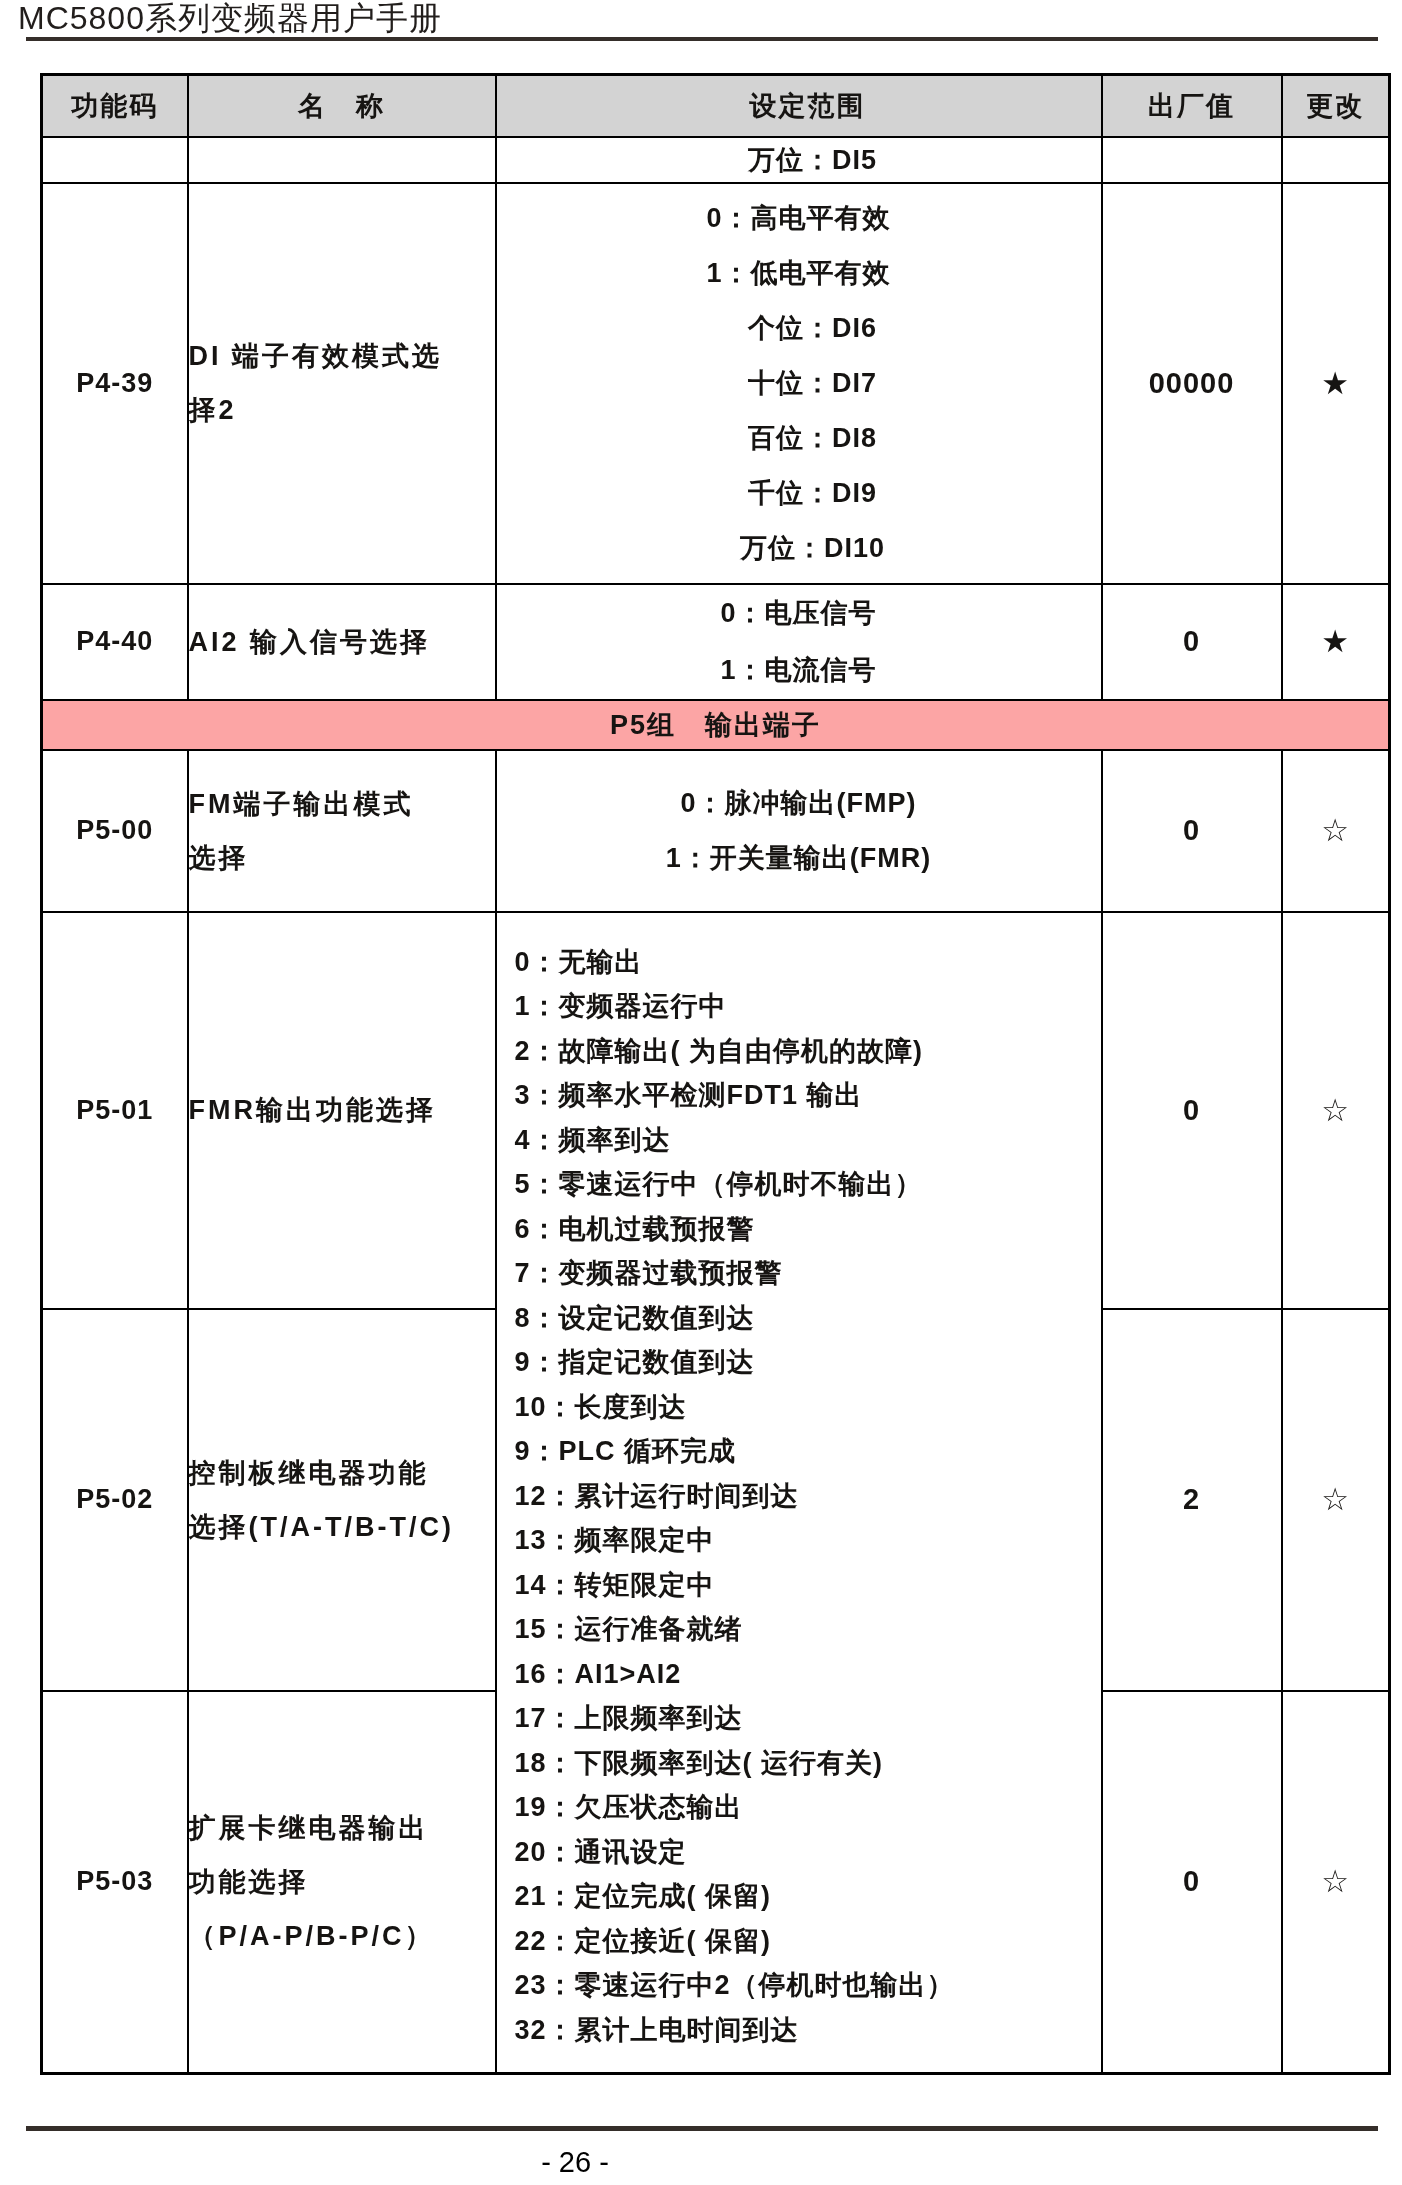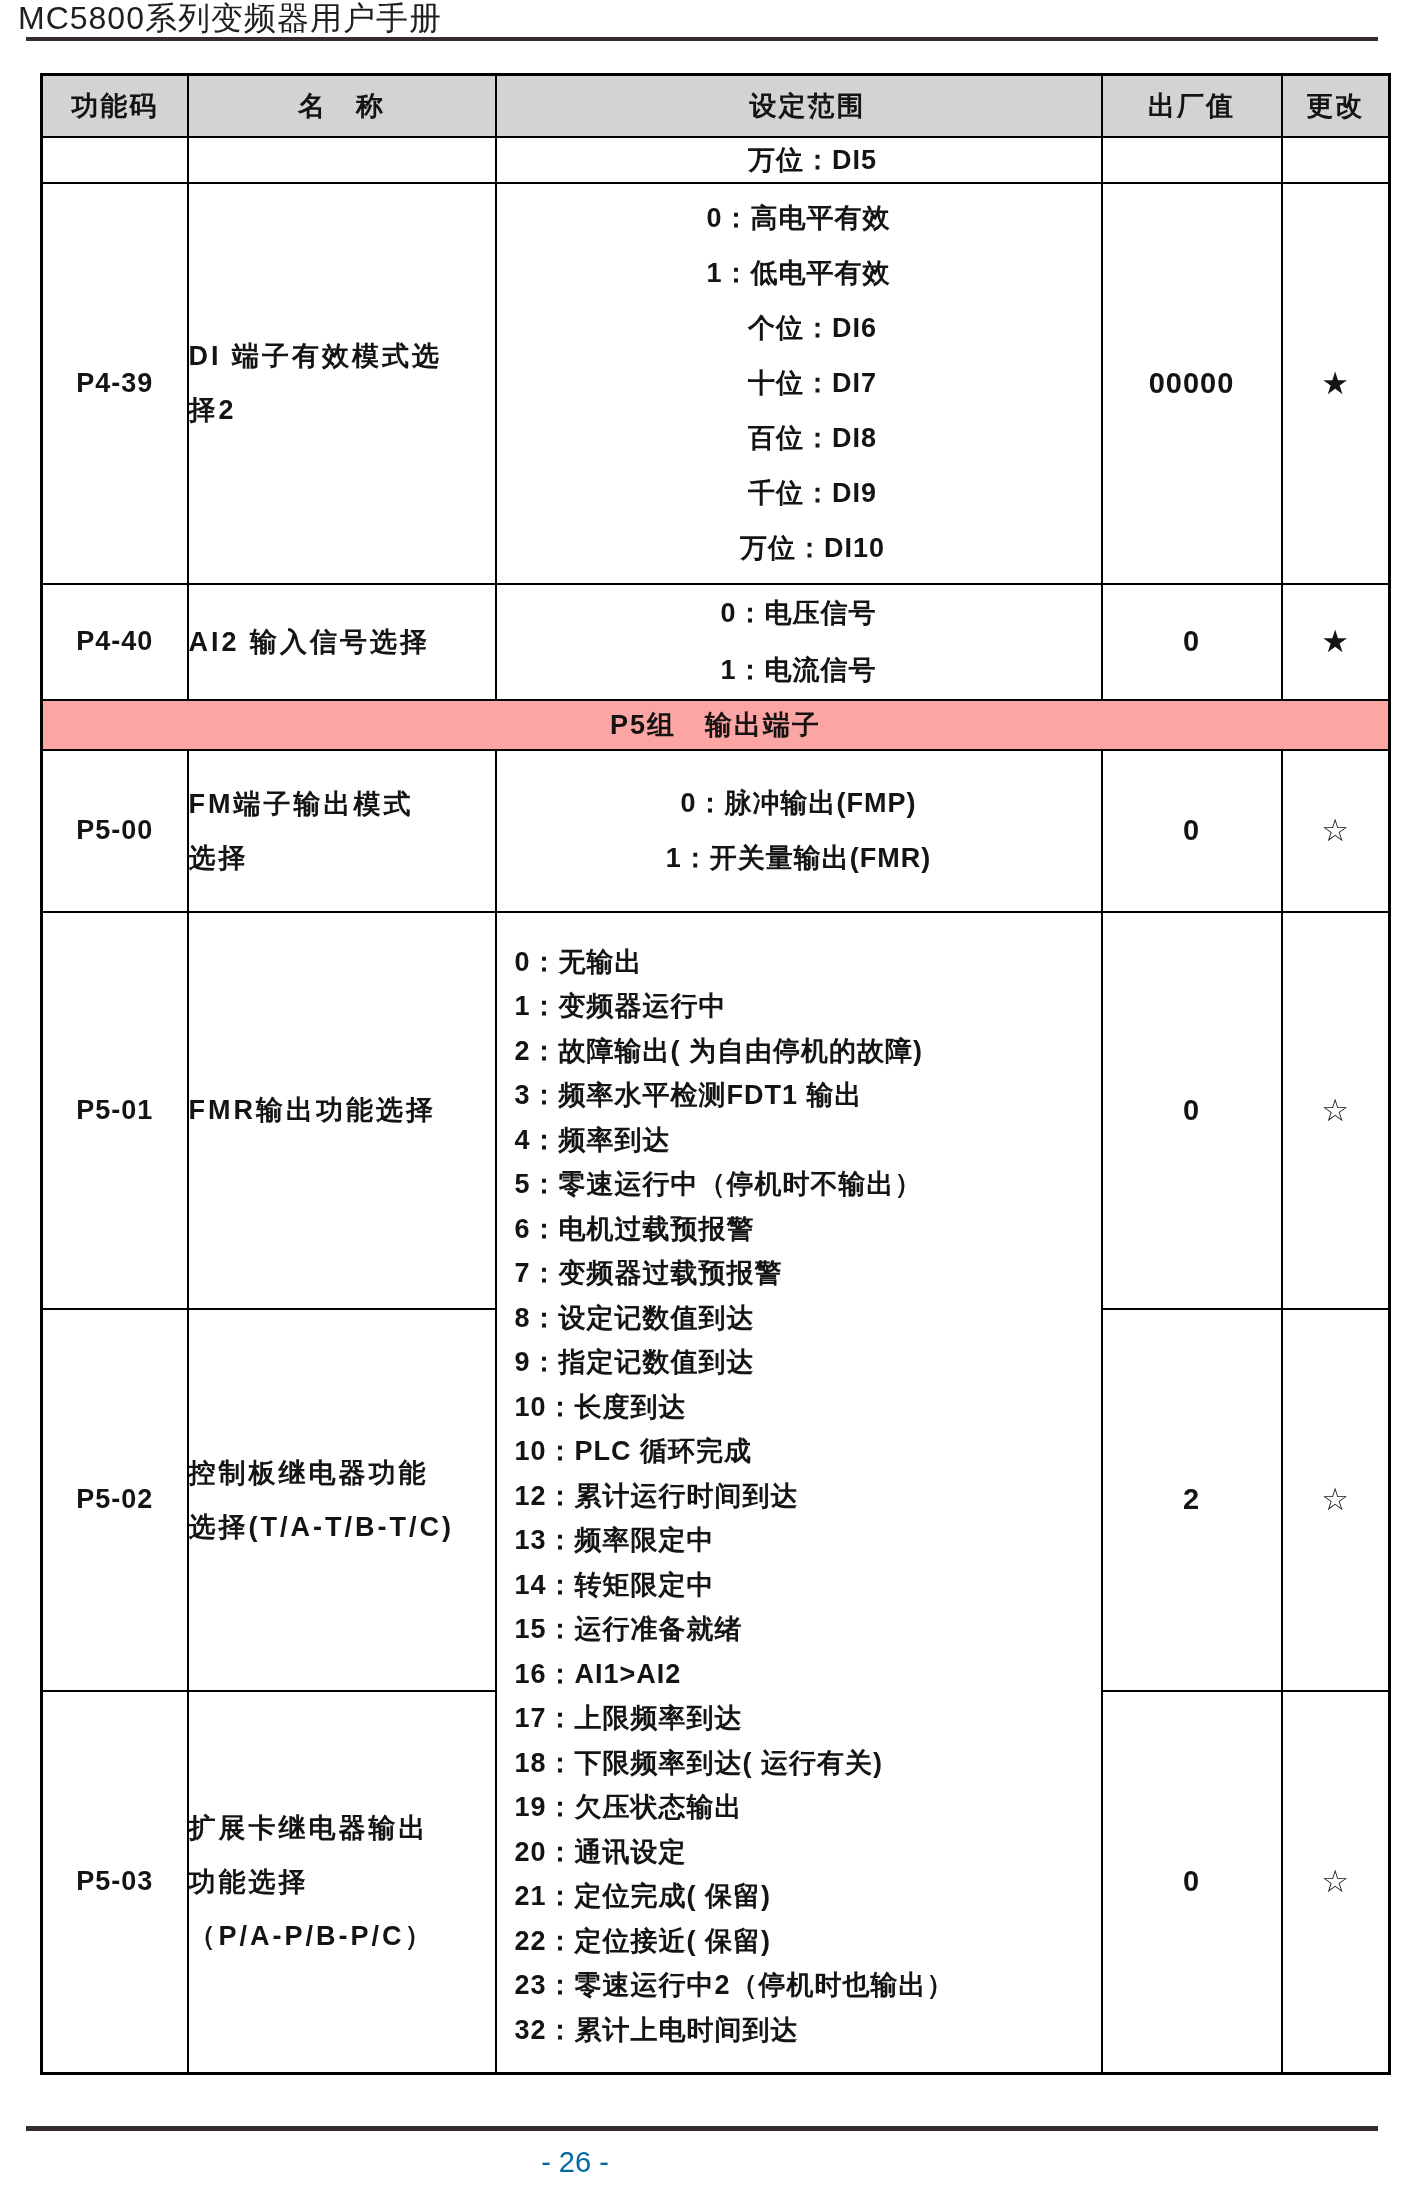--- a/index.html
+++ b/index.html
@@ -94,21 +94,21 @@
     height: 5px;
     background: #352e2a;
   }
   .page-number {
     position: absolute;
     left: 0;
     top: 2146px;
     width: 1150px;
     text-align: center;
     font-size: 29px;
-    color: #0369a1;
+    color: #000000;
   }
 </style>
 </head>
 <body>
 
 <div class="page">
 
   <div class="doc-title">MC5800系列变频器用户手册</div>
   <div class="title-rule"></div>
 
@@ -185,21 +185,21 @@
           <div class="opt-line">1：变频器运行中</div>
           <div class="opt-line">2：故障输出( 为自由停机的故障)</div>
           <div class="opt-line">3：频率水平检测FDT1 输出</div>
           <div class="opt-line">4：频率到达</div>
           <div class="opt-line">5：零速运行中（停机时不输出）</div>
           <div class="opt-line">6：电机过载预报警</div>
           <div class="opt-line">7：变频器过载预报警</div>
           <div class="opt-line">8：设定记数值到达</div>
           <div class="opt-line">9：指定记数值到达</div>
           <div class="opt-line">10：长度到达</div>
-          <div class="opt-line">10：PLC 循环完成</div>
+          <div class="opt-line">9：PLC 循环完成</div>
           <div class="opt-line">12：累计运行时间到达</div>
           <div class="opt-line">13：频率限定中</div>
           <div class="opt-line">14：转矩限定中</div>
           <div class="opt-line">15：运行准备就绪</div>
           <div class="opt-line">16：AI1&gt;AI2</div>
           <div class="opt-line">17：上限频率到达</div>
           <div class="opt-line">18：下限频率到达( 运行有关)</div>
           <div class="opt-line">19：欠压状态输出</div>
           <div class="opt-line">20：通讯设定</div>
           <div class="opt-line">21：定位完成( 保留)</div>

